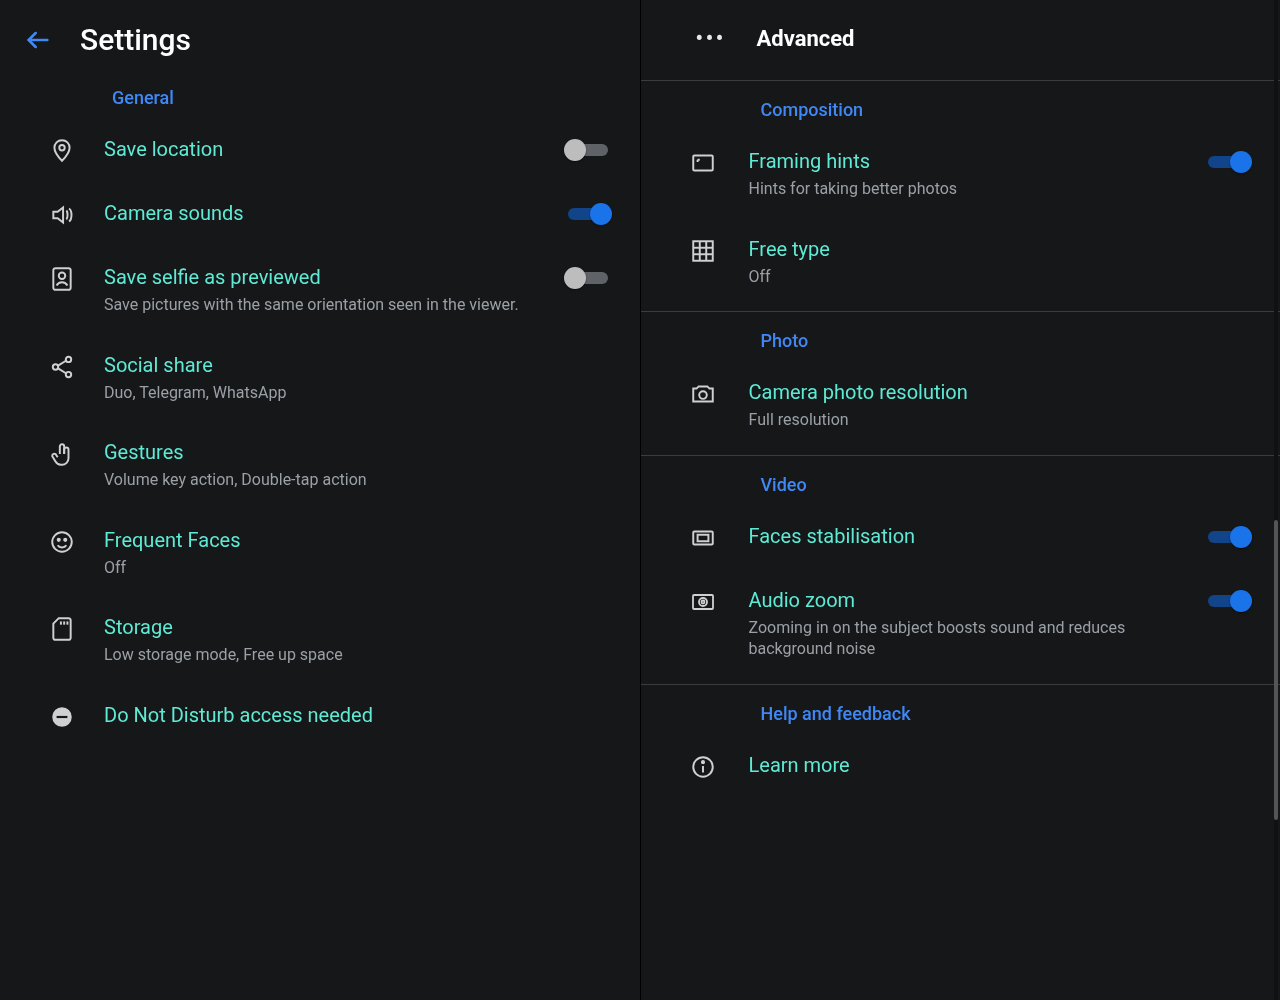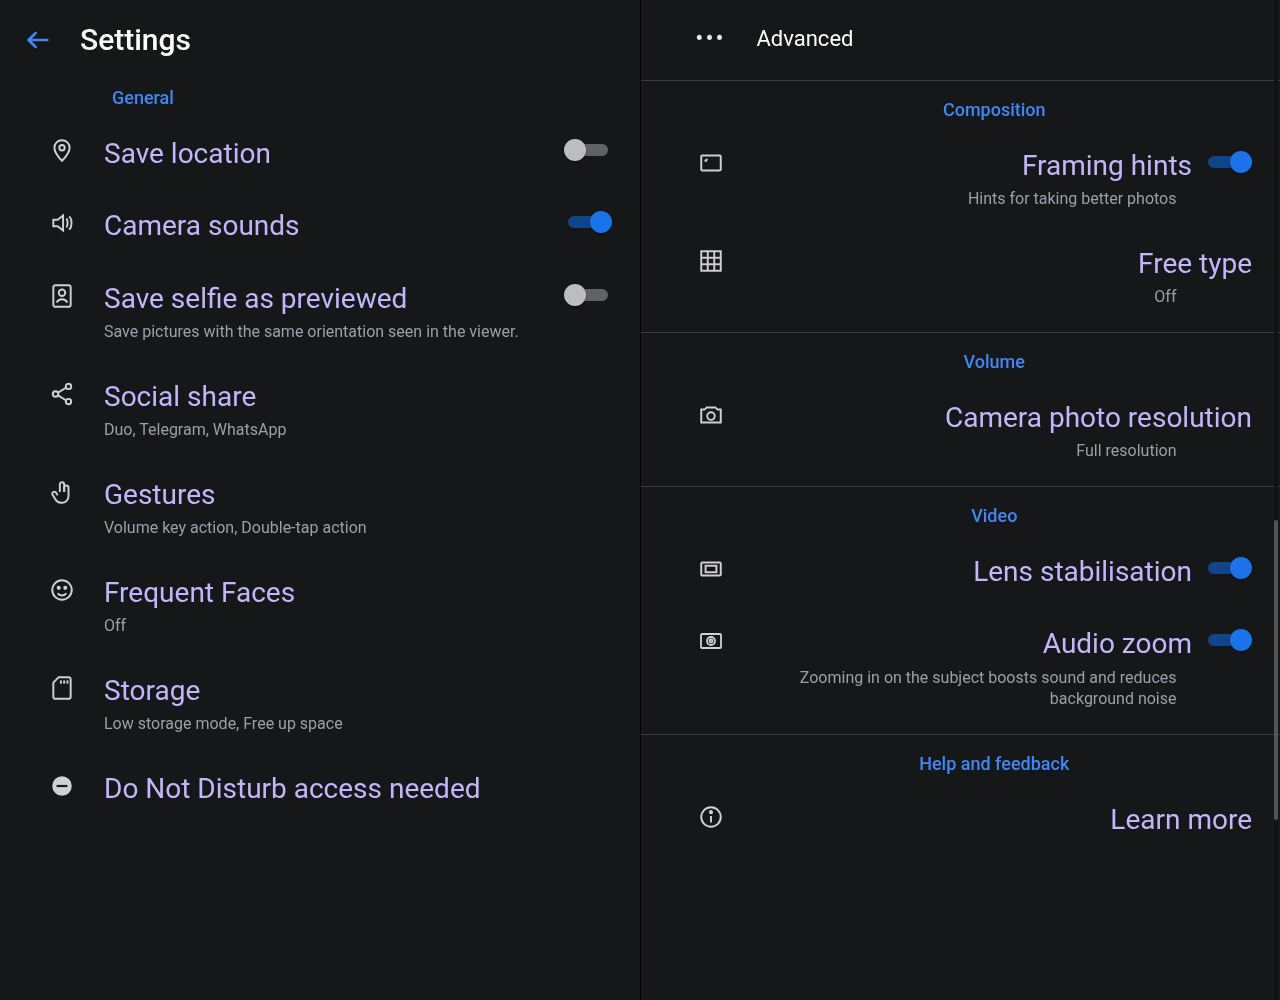--- a/index.html
+++ b/index.html
@@ -17,41 +17,41 @@
   html,body{margin:0;padding:0;background:var(--bg);color:var(--fg);font-family:Roboto,"Segoe UI",Arial,sans-serif;width:1280px;height:1000px;overflow:hidden;}
   .screen{display:flex;width:1280px;height:1000px;}
   .pane{flex:1;height:100%;overflow:hidden;position:relative;}
   .pane.right{border-left:1px solid #000;}
   .scroll{position:absolute;right:2px;top:0;bottom:0;width:4px;background:#111;}
   .scroll-thumb{position:absolute;right:0;width:4px;background:#555;border-radius:2px;}
   .header{display:flex;align-items:center;padding:22px 24px 18px 24px;}
   .back{color:var(--accent-blue);margin-right:28px;display:flex;align-items:center;}
   .title{font-size:30px;font-weight:500;color:#fff;}
   .section-label{color:var(--accent-blue);font-size:18px;font-weight:500;padding:12px 0 10px 112px;}
-  .pane.right .section-label{padding-left:68px;text-align:center;}
+  .pane.right .section-label{padding-left:120px;}
   .row{display:flex;align-items:flex-start;padding:18px 28px 18px 28px;}
   .row .icon{width:60px;display:flex;justify-content:center;align-items:flex-start;padding-top:2px;color:#d0d0d0;flex-shrink:0;}
   .pane.left .row .icon{width:84px;}
   .pane.left .row{padding-left:20px;}
   .pane.right .row .icon{width:92px;}
-  .pane.right .row{padding-left:24px;text-align:right;}
+  .pane.right .row{padding-left:16px;}
   .row .text{flex:1;min-width:0;}
-  .row .primary{font-size:28px;color:#c4b5fd;font-weight:400;line-height:1.3;}
+  .row .primary{font-size:20px;color:#5eead4;font-weight:400;line-height:1.3;}
   .row .secondary{font-size:16px;color:var(--muted);margin-top:4px;line-height:1.35;max-width:420px;}
   .toggle{width:48px;height:24px;position:relative;flex-shrink:0;margin-left:12px;margin-top:2px;}
   .toggle .track{position:absolute;left:4px;right:4px;top:6px;height:12px;border-radius:6px;}
   .toggle .knob{position:absolute;width:22px;height:22px;border-radius:50%;top:1px;box-shadow:0 1px 2px rgba(0,0,0,.4);}
   .toggle.off .track{background:var(--toggle-track-off);}
   .toggle.off .knob{background:var(--toggle-off);left:0;}
   .toggle.on .track{background:var(--toggle-track-on);}
   .toggle.on .knob{background:#1a73e8;right:0;}
   .divider{height:1px;background:var(--divider);margin:6px 0;}
   .adv-header{display:flex;align-items:center;padding:24px 24px 22px 24px;}
   .adv-header .dots{width:92px;display:flex;justify-content:center;color:#e7e7e8;font-size:24px;letter-spacing:2px;}
-  .adv-title{font-size:22px;color:#fff;font-weight:400;}
+  .adv-title{font-size:22px;color:#fff;font-weight:700;}
   svg{display:block;}
 </style>
 </head>
 <body>
 
 <div class="screen">
 
   <div class="pane left">
     <div class="header">
       <span class="back">
@@ -226,21 +226,21 @@
             <line x1="3" y1="15" x2="21" y2="15"></line>
           </svg>
       </span>
       <div class="text">
         <div class="primary">Free type</div>
         <div class="secondary">Off</div>
       </div>
     </div>
 
     <div class="divider"></div>
-    <div class="section-label">Volume</div>
+    <div class="section-label">Photo</div>
 
     <div class="row">
       <span class="icon">
         <svg width="26" height="26" viewBox="0 0 24 24" fill="none" stroke="currentColor" stroke-width="1.8">
             <path d="M3 7h3l2-2h8l2 2h3v12H3z"></path>
             <circle cx="12" cy="13" r="3.5"></circle>
           </svg>
       </span>
       <div class="text">
         <div class="primary">Camera photo resolution</div>
@@ -252,21 +252,21 @@
     <div class="section-label">Video</div>
 
     <div class="row">
       <span class="icon">
         <svg width="26" height="26" viewBox="0 0 24 24" fill="none" stroke="currentColor" stroke-width="1.8">
             <rect x="3" y="6" width="18" height="12" rx="1"></rect>
             <rect x="7" y="9" width="10" height="6"></rect>
           </svg>
       </span>
       <div class="text">
-        <div class="primary">Lens stabilisation</div>
+        <div class="primary">Faces stabilisation</div>
       </div>
       <div class="toggle on">
           <div class="track"></div>
           <div class="knob"></div>
         </div>
     </div>
 
     <div class="row">
       <span class="icon">
         <svg width="28" height="26" viewBox="0 0 28 24" fill="none" stroke="currentColor" stroke-width="1.8">

